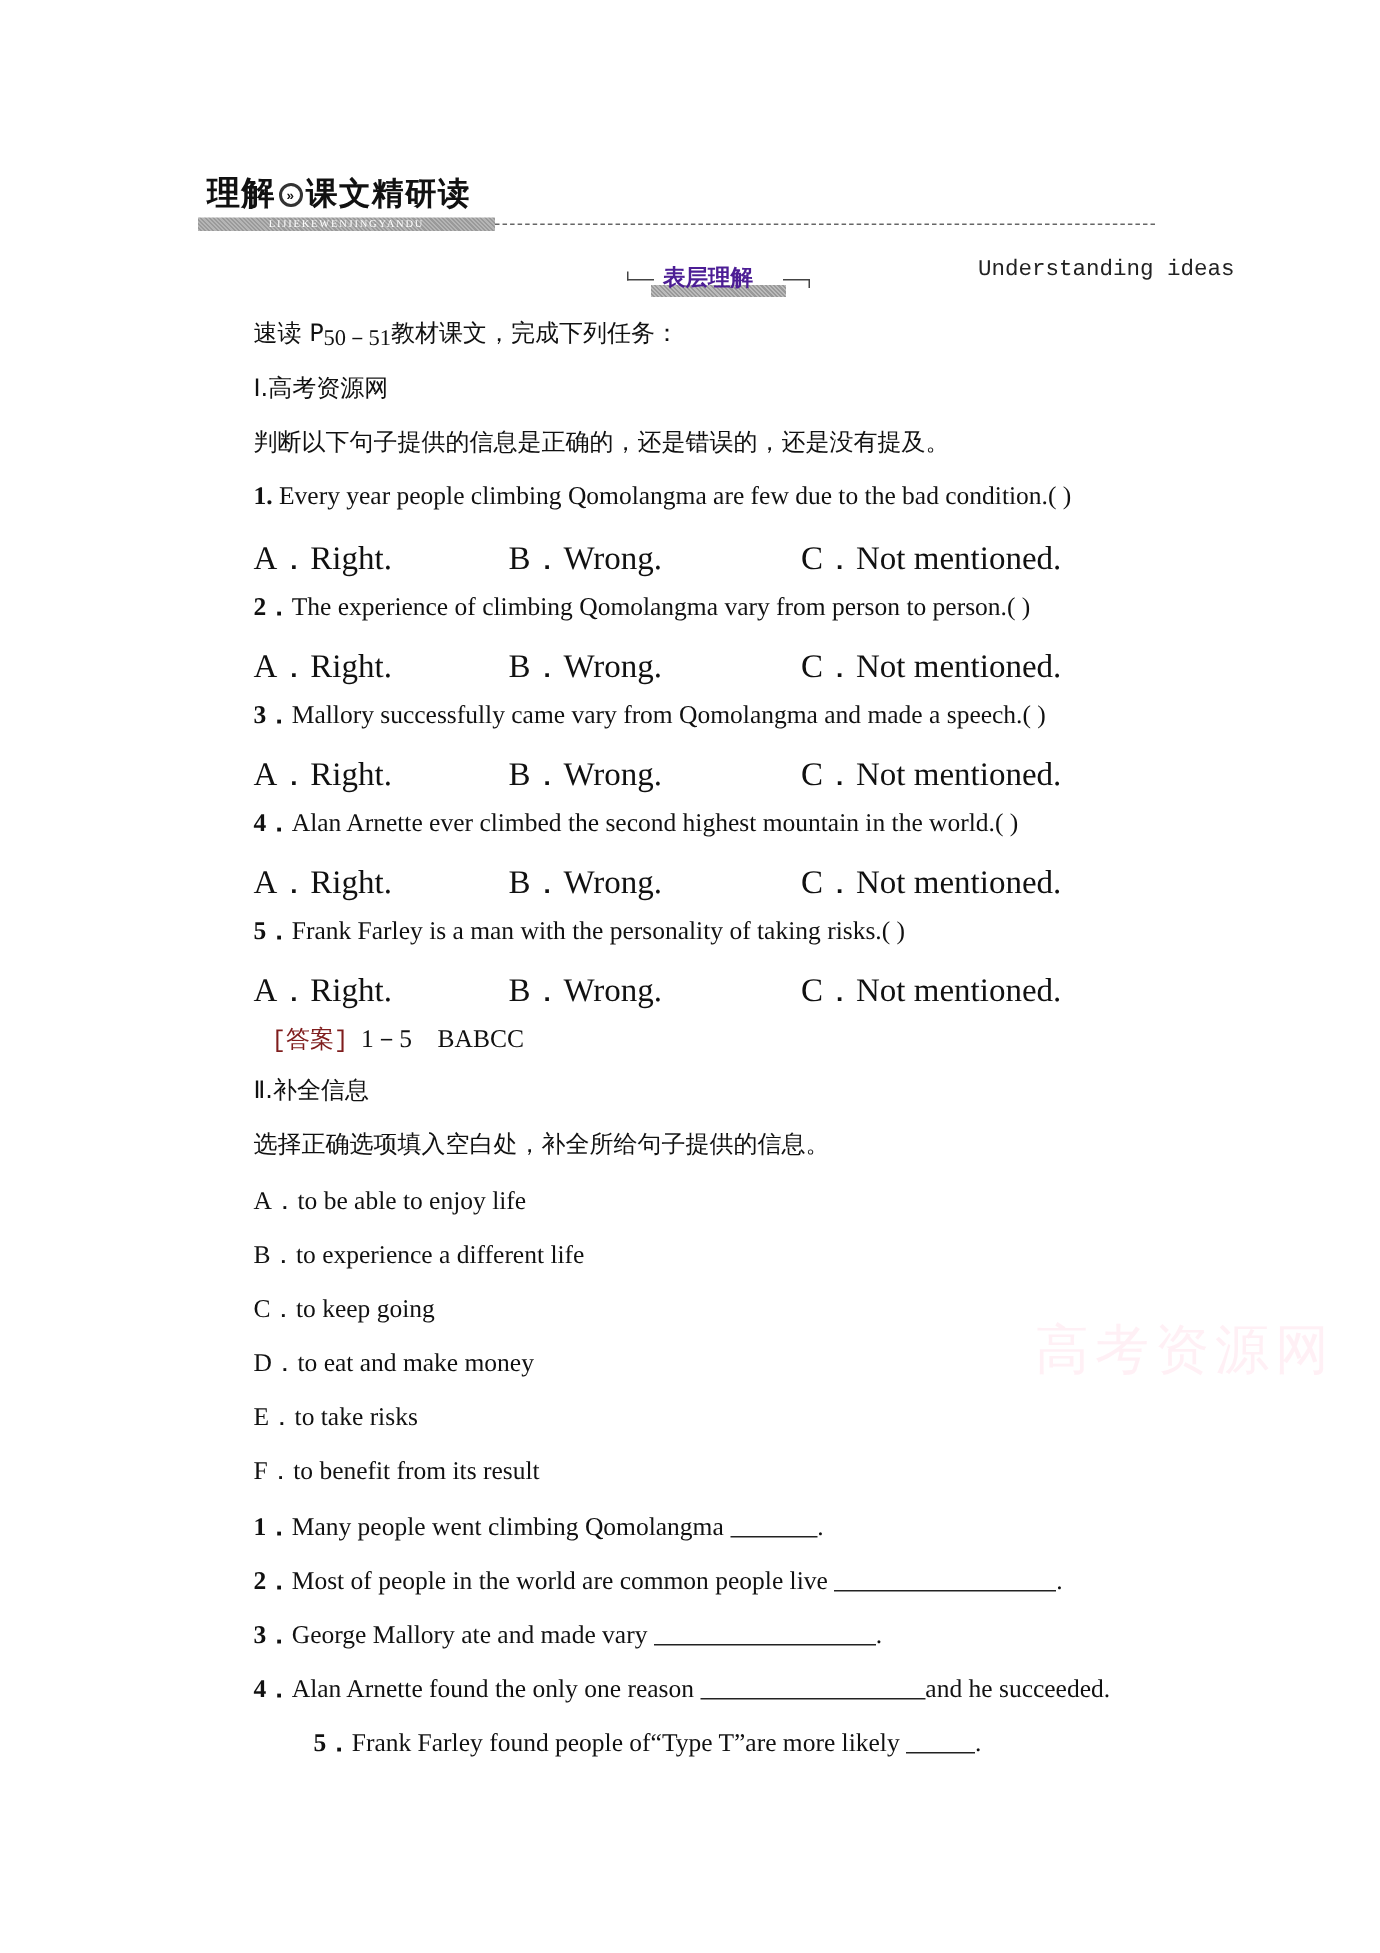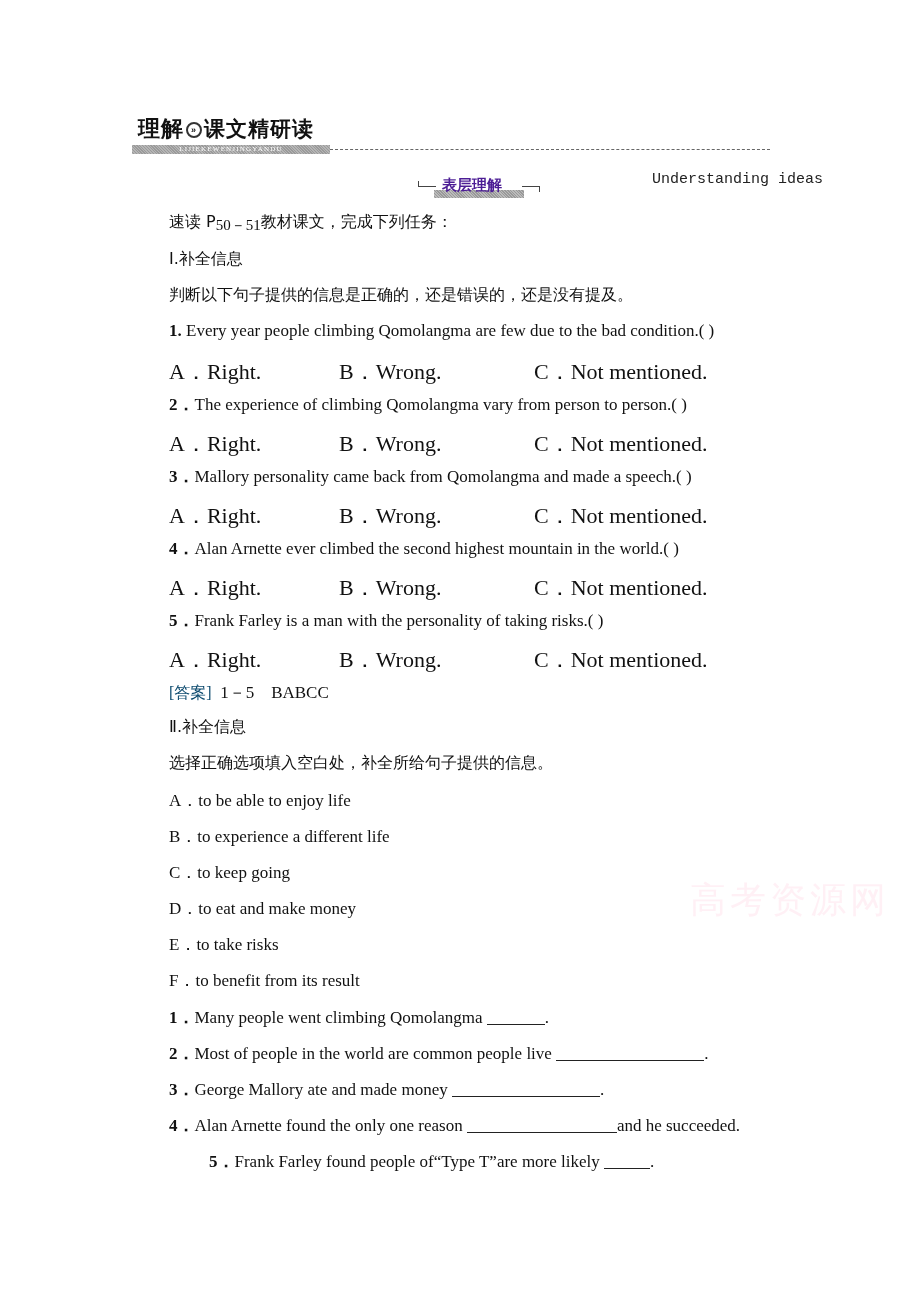--- a/index.html
+++ b/index.html
@@ -14,21 +14,21 @@
   .sec-tag .line-l { position:absolute; left:0; top:10px; width:18px; border-top:1px solid #444; }
   .sec-tag .line-r { position:absolute; right:0; top:10px; width:18px; border-top:1px solid #444; }
   .sec-tag .tick-l { position:absolute; left:0; top:5px; height:6px; border-left:1px solid #444; }
   .sec-tag .tick-r { position:absolute; right:0; top:10px; height:6px; border-left:1px solid #444; }
   .sec-tag .shade { position:absolute; left:16px; right:16px; bottom:0; height:8px; background:repeating-linear-gradient(45deg,#bbb 0 1px,#999 1px 2px); }
   .sec-tag .label { position:absolute; left:24px; top:0; font-family:"DejaVu Sans", sans-serif; font-weight:bold; font-size:15px; color:#4c1d95; }
   .line { position:absolute; left:169px; font-size:17px; white-space:nowrap; }
   .cn { font-family:"DejaVu Sans", sans-serif; font-size:16px; }
   .num { font-weight:bold; }
   .opt { position:absolute; font-size:22px; white-space:nowrap; }
-  .red { color:#0c4a6e; font-family:Liberation Serif, serif; font-size:16px; }
+  .red { color:#7f1d1d; font-family:Liberation Mono, monospace; font-size:16px;margin-left:12px; }
   .blank { display:inline-block; border-bottom:1px solid #222; height:15px; vertical-align:-2px; }
   .watermark { position:absolute; left:690px; top:876px; font-family:"DejaVu Sans", sans-serif; font-size:36px; color:rgba(255,170,200,0.18); letter-spacing:4px; }
   sub { font-size:15px; vertical-align:-3px; }
 </style>
 </head>
 <body>
 
 <div class="hdr-title">
   <span class="big">理解</span><span class="arrow">»</span><span>课文精研读</span>
 </div>
@@ -42,34 +42,34 @@
   <div class="shade"></div>
   <div class="label">表层理解</div>
   <div class="line-r"></div>
   <div class="tick-r"></div>
 </div>
 
 <div class="line cn" style="top:212px;">
   <span>速读 P</span><sub style="font-family:'Liberation Serif',serif;">50－51</sub><span>教材课文，完成下列任务：</span>
 </div>
 
-<div class="line cn" style="top:249px;">Ⅰ.补全信息</div>
+<div class="line cn" style="top:249px;">Ⅰ.高考资源网</div>
 <div class="line cn" style="top:285px;">判断以下句子提供的信息是正确的，还是错误的，还是没有提及。</div>
 
 <div class="line" style="top:321px;text-align:right;"><span class="num">1.</span><span> Every year people climbing Qomolangma are few due to the bad condition.(        )</span></div>
 <div class="opt" style="left:169px;top:357px;">A．Right.</div>
 <div class="opt" style="left:339px;top:357px;">B．Wrong.</div>
 <div class="opt" style="left:534px;top:357px;">C．Not mentioned.</div>
 
 <div class="line" style="top:393px;"><span class="num">2．</span><span>The experience of climbing Qomolangma vary from person to person.(        )</span></div>
 <div class="opt" style="left:169px;top:429px;">A．Right.</div>
 <div class="opt" style="left:339px;top:429px;">B．Wrong.</div>
 <div class="opt" style="left:534px;top:429px;">C．Not mentioned.</div>
 
-<div class="line" style="top:465px;"><span class="num">3．</span><span>Mallory personality came back from Qomolangma and made a speech.(        )</span></div>
+<div class="line" style="top:465px;"><span class="num">3．</span><span>Mallory successfully came vary from Qomolangma and made a speech.(        )</span></div>
 <div class="opt" style="left:169px;top:501px;">A．Right.</div>
 <div class="opt" style="left:339px;top:501px;">B．Wrong.</div>
 <div class="opt" style="left:534px;top:501px;">C．Not mentioned.</div>
 
 <div class="line" style="top:537px;"><span class="num">4．</span><span>Alan Arnette ever climbed the second highest mountain in the world.(        )</span></div>
 <div class="opt" style="left:169px;top:573px;">A．Right.</div>
 <div class="opt" style="left:339px;top:573px;">B．Wrong.</div>
 <div class="opt" style="left:534px;top:573px;">C．Not mentioned.</div>
 
 <div class="line" style="top:609px;"><span class="num">5．</span><span>Frank Farley is a man with the personality of taking risks.(        )</span></div>
@@ -84,17 +84,17 @@
 
 <div class="line" style="top:789px;">A．to be able to enjoy life</div>
 <div class="line" style="top:825px;">B．to experience a different life</div>
 <div class="line" style="top:861px;">C．to keep going</div>
 <div class="line" style="top:897px;">D．to eat and make money</div>
 <div class="line" style="top:933px;">E．to take risks</div>
 <div class="line" style="top:969px;text-align:center;">F．to benefit from its result</div>
 
 <div class="line" style="top:1006px;"><span class="num">1．</span><span>Many people went climbing Qomolangma </span><span class="blank" style="width:58px;"></span><span>.</span></div>
 <div class="line" style="top:1042px;"><span class="num">2．</span><span>Most of people in the world are common people live </span><span class="blank" style="width:148px;"></span><span>.</span></div>
-<div class="line" style="top:1078px;"><span class="num">3．</span><span>George Mallory ate and made money </span><span class="blank" style="width:148px;"></span><span>.</span></div>
+<div class="line" style="top:1078px;"><span class="num">3．</span><span>George Mallory ate and made vary </span><span class="blank" style="width:148px;"></span><span>.</span></div>
 <div class="line" style="top:1114px;"><span class="num">4．</span><span>Alan Arnette found the only one reason </span><span class="blank" style="width:150px;"></span><span>and he succeeded.</span></div>
 <div class="line" style="top:1150px;margin-left:40px;"><span class="num">5．</span><span>Frank Farley found people of“Type T”are more likely </span><span class="blank" style="width:46px;"></span><span>.</span></div>
 
 <div class="watermark">高考资源网</div>
 
 </body></html>

